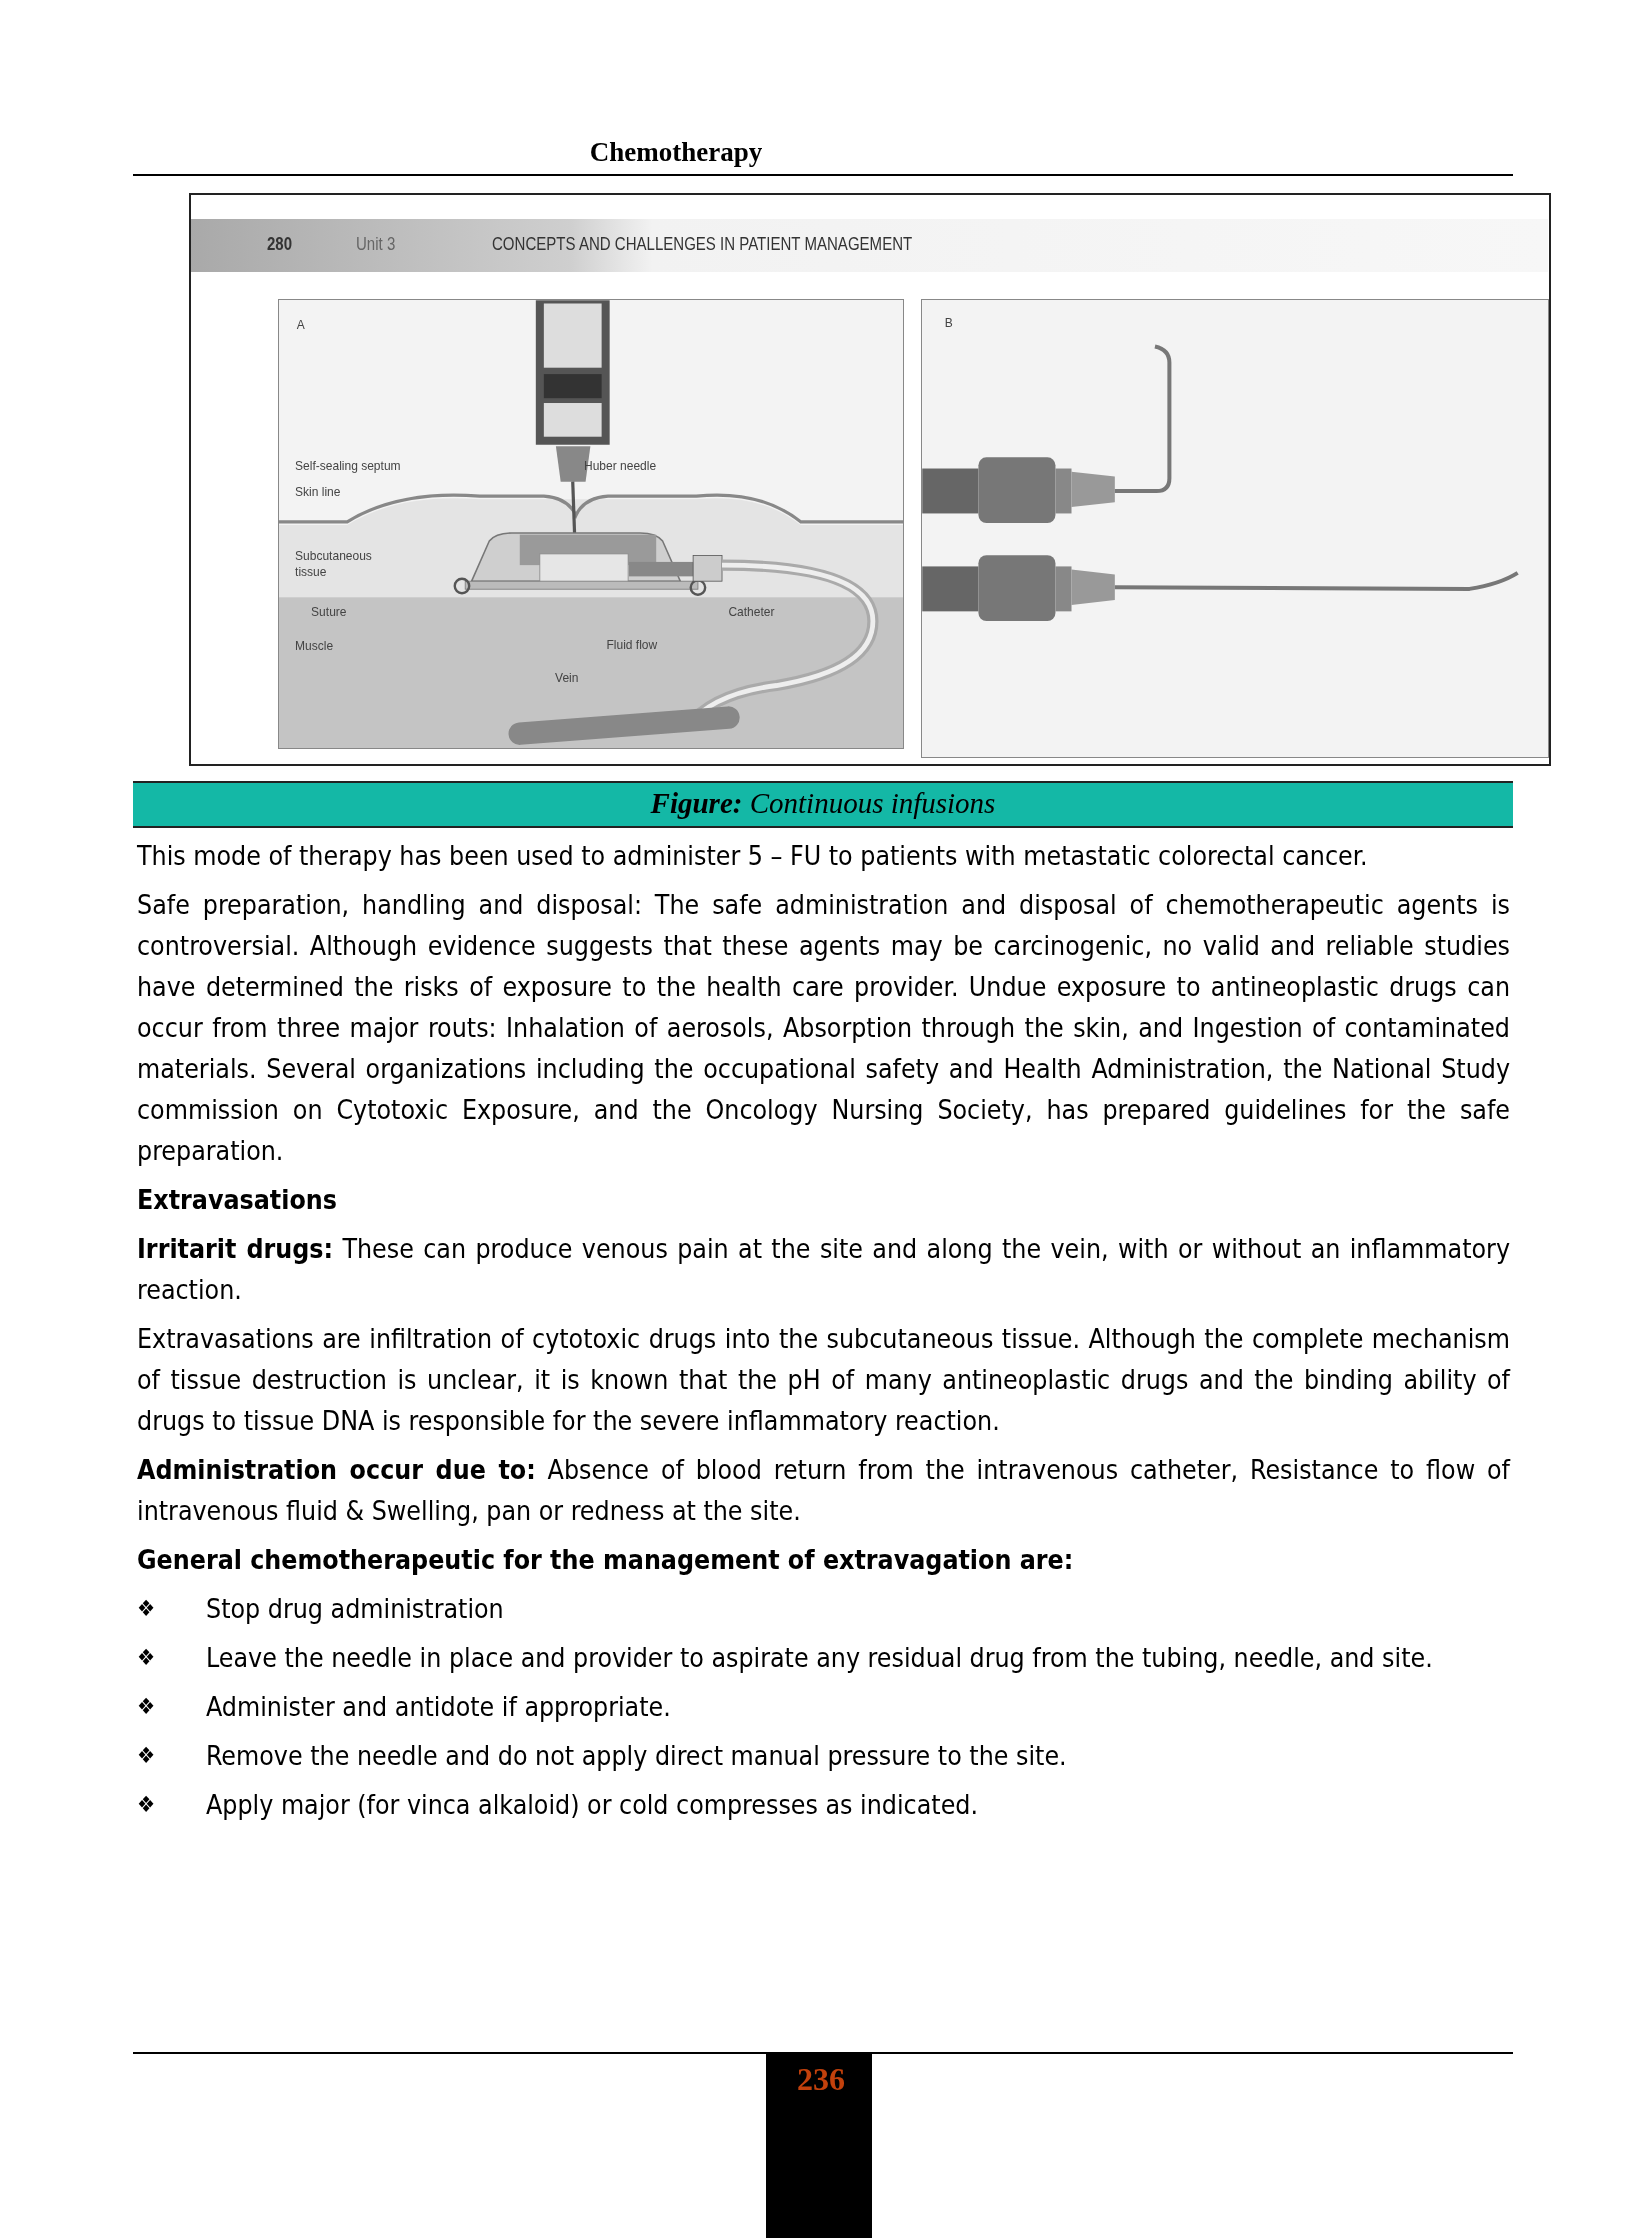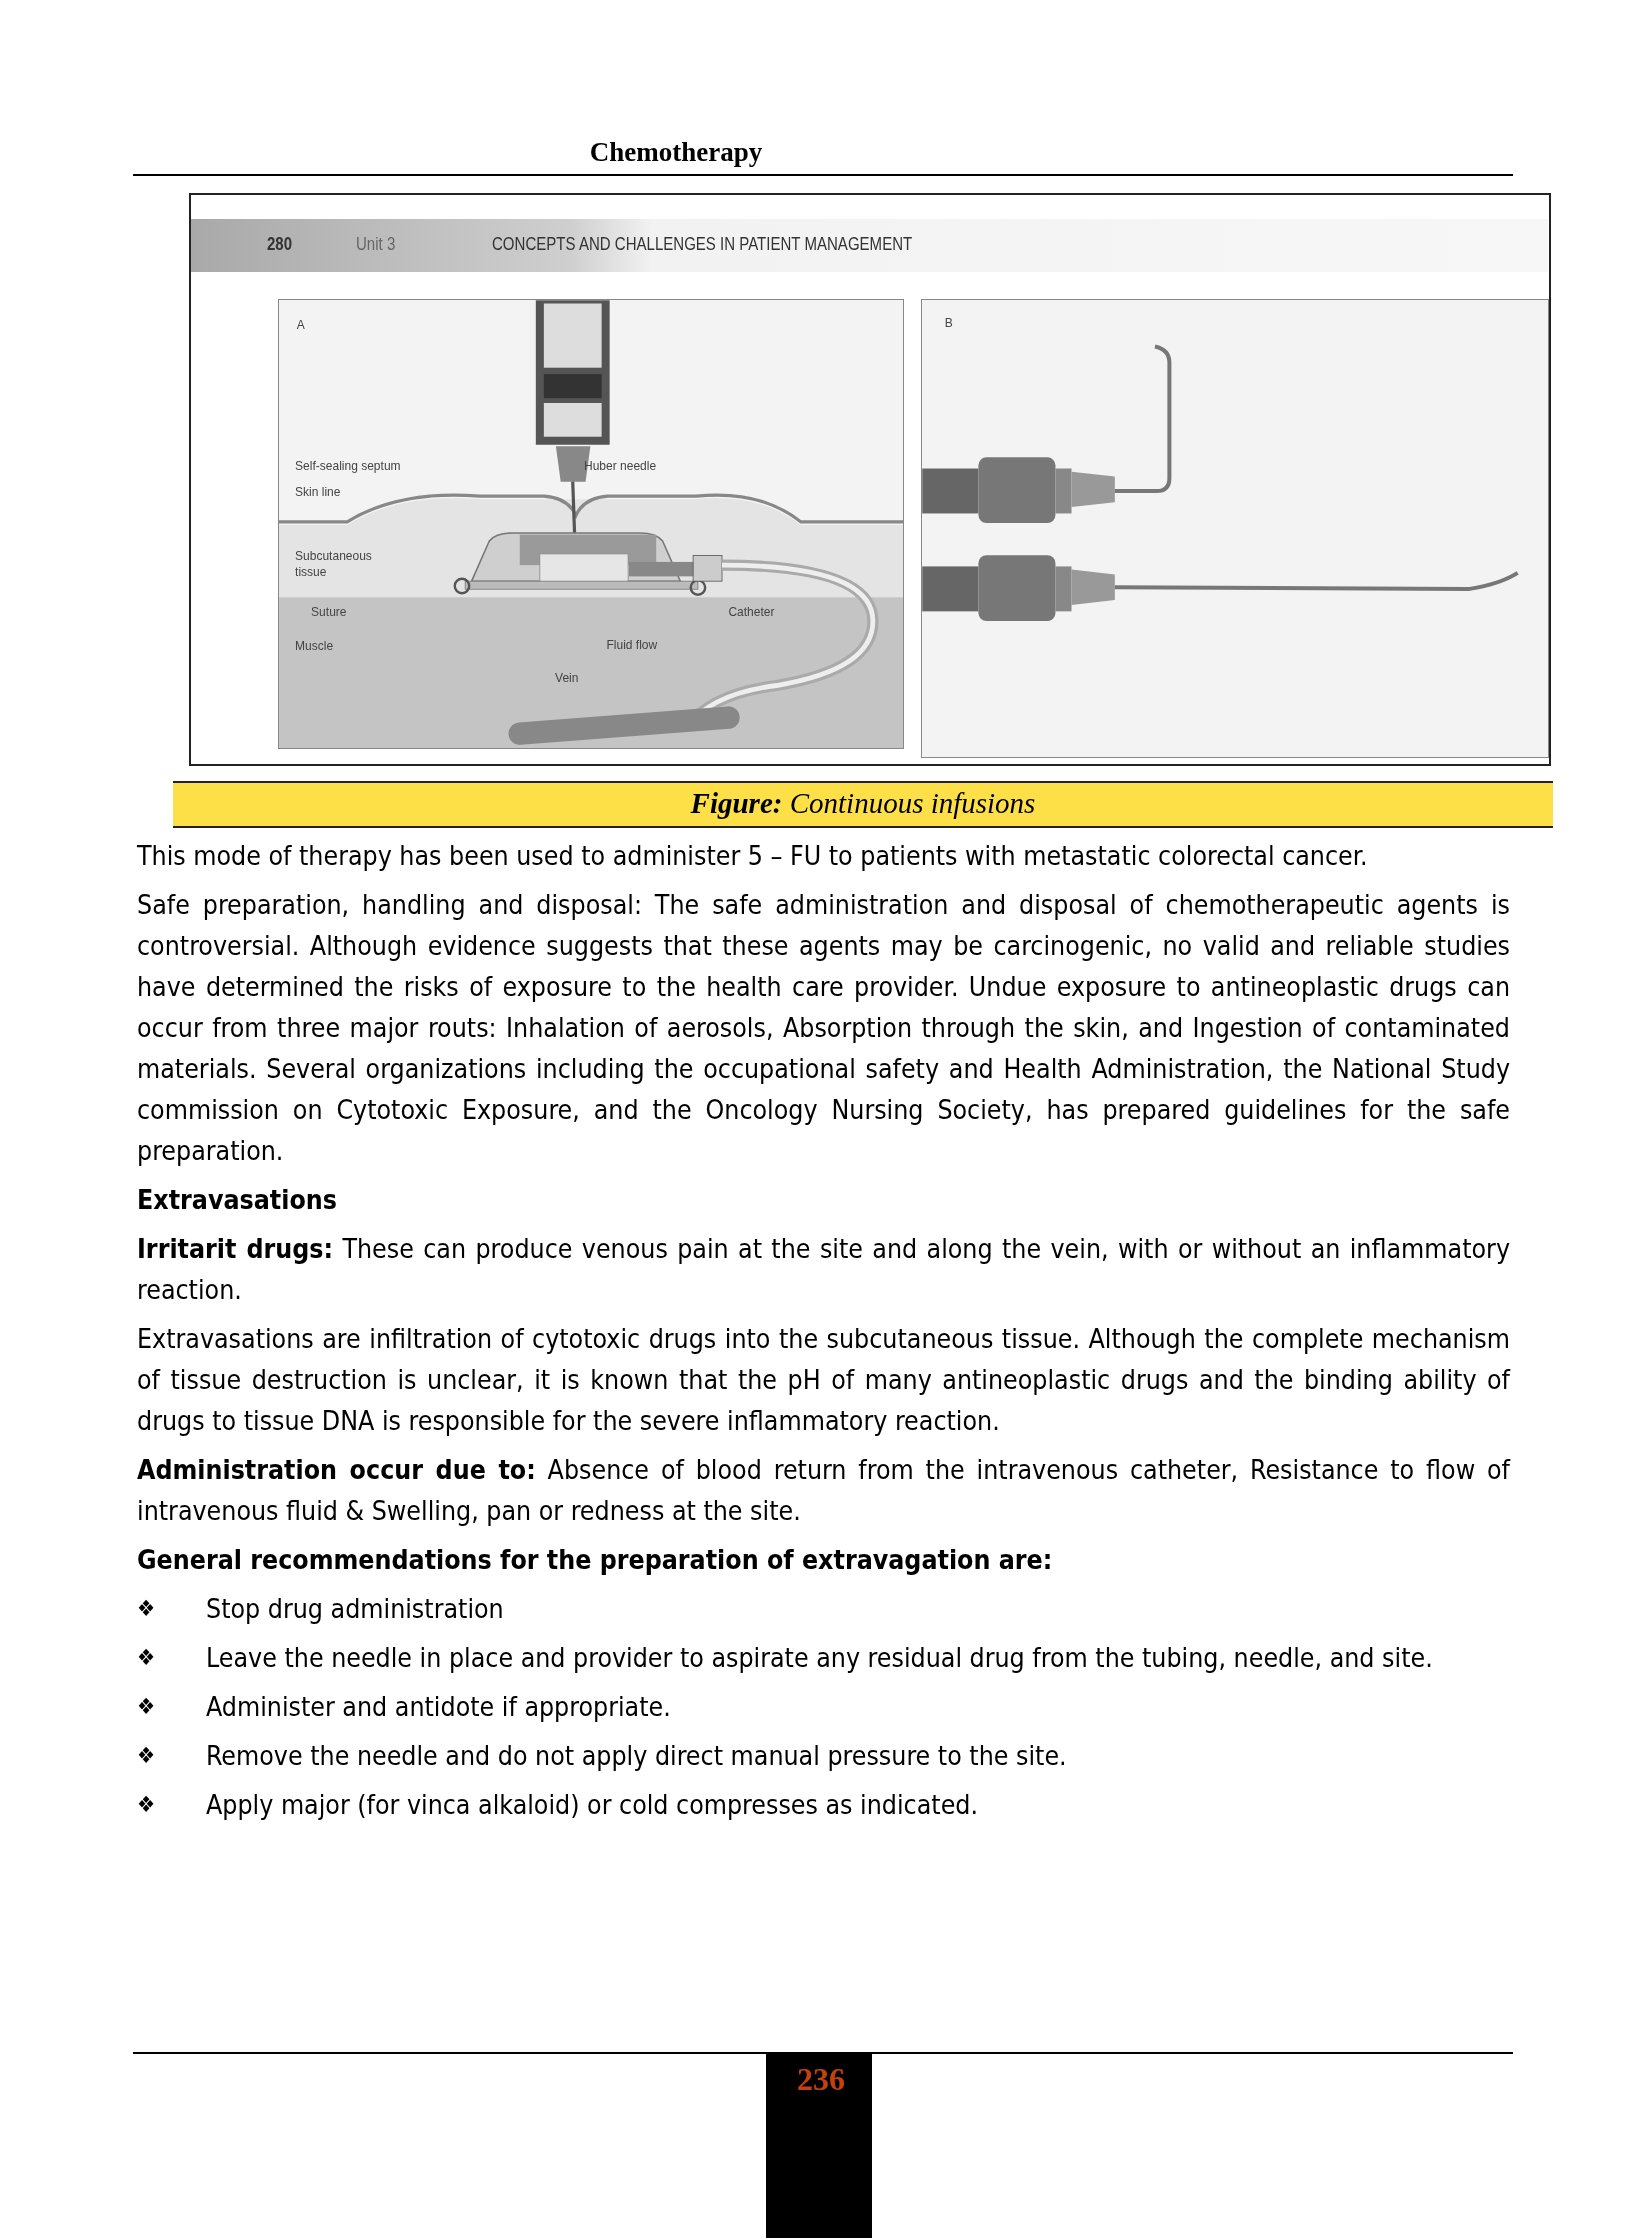--- a/index.html
+++ b/index.html
@@ -16,22 +16,22 @@
   .fig-band span { position: absolute; top: 14.5px; font-family: "Liberation Sans", sans-serif;
                    font-size: 17.7px; font-weight: bold; color: #444; transform: scaleX(0.85); transform-origin: left; }
   .fig-band .unit-page { left: 76px; color: #333; }
   .fig-band .unit-label { left: 165px; color: #666; font-weight: normal; }
   .fig-band .unit-title { left: 301px; color: #333; font-weight: normal; }
   .panel { position: absolute; background: #f4f4f4; border: 1.6px solid #888; box-sizing: border-box; overflow: hidden; }
   .panel-a { left: 87px; top: 104px; width: 626px; height: 450px; }
   .panel-b { left: 730px; top: 104px; width: 628px; height: 459px; }
   .panel svg { position: absolute; left: 0; top: 0; }
   .fig-caption-box { position: absolute; top: 781px; left: 133px; width: 1380px; height: 47px;
-                     background: #fde047; border-top: 2.4px solid #222; border-bottom: 2.4px solid #222;
-                     box-sizing: border-box; text-align: center; font-size: 29px; line-height: 40px; font-style: italic; margin-left: 40px; }
+                     background: #14b8a6; border-top: 2.4px solid #222; border-bottom: 2.4px solid #222;
+                     box-sizing: border-box; text-align: center; font-size: 29px; line-height: 40px; font-style: italic; }
   .fig-caption-box b { font-weight: bold; }
   .content { position: absolute; left: 137px; top: 835px; width: 1373px; font-size: 26.5px; line-height: 41px;
              transform-origin: left top; }
   .content p { margin: 0 0 8px 0; text-align: justify; text-align-last: left; }
   .content .head { font-weight: bold; margin-bottom: 8px; }
   .content .lead { font-weight: bold; }
   .bullets { list-style: none; margin: 0; padding: 0; }
   .bullets li { position: relative; padding-left: 69px; margin-bottom: 8px; text-align: justify; text-align-last: left; }
   .bullets .bullet-icon { position: absolute; left: 0; top: 0; font-size: 22.5px; }
   .footer-rule { position: absolute; top: 2052px; left: 133px; width: 1380px; height: 2.4px; background: #000; }
@@ -126,21 +126,21 @@
   <p>This mode of therapy has been used to administer 5 – FU to patients with metastatic colorectal cancer.</p>
   <p>Safe preparation, handling and disposal: The safe administration and disposal of chemotherapeutic agents is controversial. Although evidence suggests that these agents may be carcinogenic, no valid and reliable studies have determined the risks of exposure to the health care provider.  Undue exposure to antineoplastic drugs can occur from three major routs: Inhalation of aerosols, Absorption through the skin, and Ingestion of contaminated materials. Several organizations including the occupational safety and Health Administration, the National Study commission on Cytotoxic Exposure, and the Oncology Nursing Society, has prepared guidelines for the safe preparation.</p>
   <p class="head">Extravasations</p>
   <p>
     <span class="lead">Irritarit drugs:</span><span> These can produce venous pain at the site and along the vein, with or without an inflammatory reaction.</span>
   </p>
   <p>Extravasations are infiltration of cytotoxic drugs into the subcutaneous tissue. Although the complete mechanism of tissue destruction is unclear, it is known that the pH of many antineoplastic drugs and the binding ability of drugs to tissue DNA is responsible for the severe inflammatory reaction.</p>
   <p>
     <span class="lead">Administration occur due to:</span><span> Absence of blood return from the intravenous catheter, Resistance to flow of intravenous fluid &amp; Swelling, pan or redness at the site.</span>
   </p>
-  <p class="head">General recommendations for the preparation of extravagation are:</p>
+  <p class="head">General chemotherapeutic for the management of extravagation are:</p>
   <ul class="bullets">
     <li><span class="bullet-icon">❖</span><span>Stop drug administration</span></li>
     <li><span class="bullet-icon">❖</span><span>Leave the needle in place and provider to aspirate any residual drug from the tubing, needle, and site.</span></li>
     <li><span class="bullet-icon">❖</span><span>Administer and antidote if appropriate.</span></li>
     <li><span class="bullet-icon">❖</span><span>Remove the needle and do not apply direct manual pressure to the site.</span></li>
     <li><span class="bullet-icon">❖</span><span>Apply major (for vinca alkaloid) or cold compresses as indicated.</span></li>
   </ul>
 </div>
 
 <div class="footer-rule"></div>

